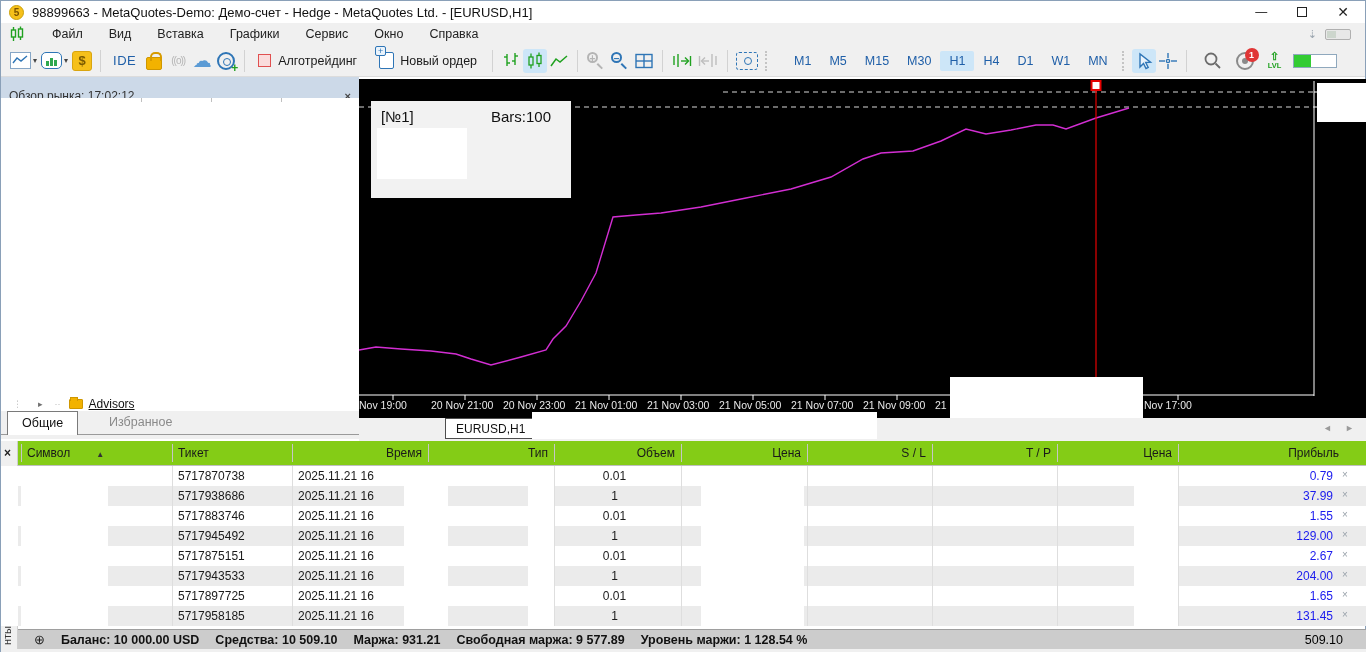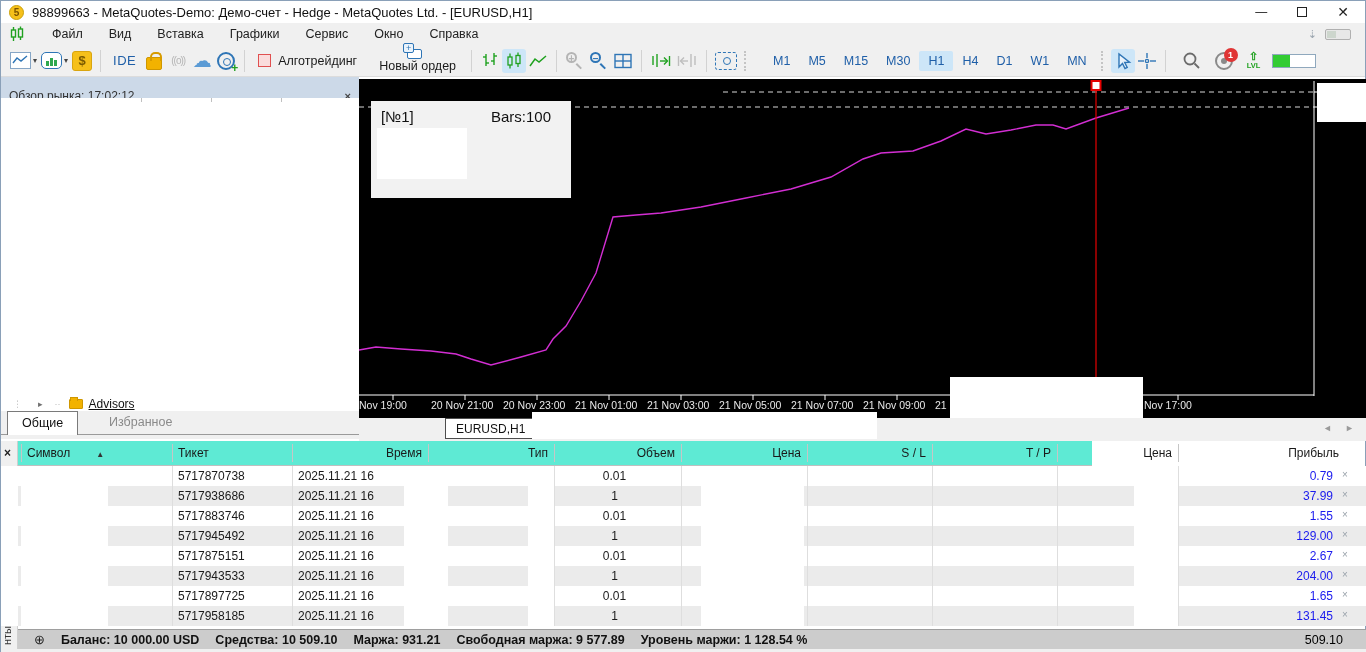--- a/index.html
+++ b/index.html
@@ -104,21 +104,21 @@
   #chart-bottom { left:0; top:339px; width:1008px; height:23px; background:#f0f0f0; }
   #symbol-tab { position:absolute; left:86px; top:0; height:21px; background:#fff; border:1px solid #4d4d4d; font-size:12px; color:#111; padding:3px 10px 0; }
   #tabs-wbox { position:absolute; left:173px; top:-6px; width:345px; height:27px; background:#fff; }
   .scroll-arrow { position:absolute; top:5px; color:#9a9a9a; font-size:9px; }
 
   
   #left-strip { left:0; top:440px; width:17px; height:208px; background:#f0f0f0; border-right:1px solid #cfcfcf; }
   #left-strip .hl { position:absolute; left:0; top:25px; width:16px; height:60px; background:#d7e5f5; }
   #vlabel { position:absolute; left:0px; bottom:2px; width:16px; writing-mode:vertical-rl; transform:rotate(180deg); font-size:11px; color:#333; text-align:left; padding-top:2px; }
   #tbl-close { left:3px; top:445px; font-size:12px; font-weight:bold; color:#222; }
-  #tbl-header { left:17px; top:440px; width:1074px; height:25px; background:#5eead4; border-bottom:1px solid #bfbfbf; }
+  #tbl-header { left:17px; top:440px; width:1349px; height:25px; background:#84cc16; border-bottom:1px solid #bfbfbf; }
   .hcell { position:absolute; top:5px; font-size:12px; color:#1a1a1a; white-space:nowrap; }
   .hdiv { position:absolute; top:3px; width:1px; height:18px; background:#c6c6c6; }
   .sort { font-size:8px; color:#333; margin-left:26px; }
   #tbl-rows { left:0; top:465px; width:1366px; height:160px; background:#fff; }
   .trow { position:absolute; left:17px; width:1349px; height:20px; }
   .trow.alt { background:#ebebeb; }
   .rdiv { position:absolute; top:0; width:1px; height:160px; background:#dedede; }
   .band { position:absolute; top:0; height:160px; background:#fff; }
   .cell { position:absolute; top:3px; font-size:12px; color:#1a1a1a; white-space:nowrap; }
   .c-ticket { left:160px; }
@@ -205,21 +205,21 @@
     <div class="tbtn">
         <span class="radar">
           <span class="plus">+</span>
         </span>
       </div>
     <div class="tsep"></div>
     <div class="tbtn" style="padding:0 7px;">
       <span class="algo-box"></span>
       <span class="tlabel">Алготрейдинг</span>
     </div>
-    <div class="tbtn" style="padding:0 9px; margin-left:6px;flex-direction:column;">
+    <div class="tbtn" style="padding:0 9px; margin-left:6px;">
       <span class="neworder-ico"></span>
       <span class="tlabel">Новый ордер</span>
     </div>
     <div class="tsep"></div>
     <div class="tbtn">
       <svg width="18" height="17" viewBox="0 0 18 17">
           <g stroke="#1fa11f" stroke-width="1.4">
             <line x1="5" y1="2" x2="5" y2="14"></line>
             <line x1="2" y1="5" x2="5" y2="5"></line>
             <line x1="5" y1="11" x2="8" y2="11"></line>

